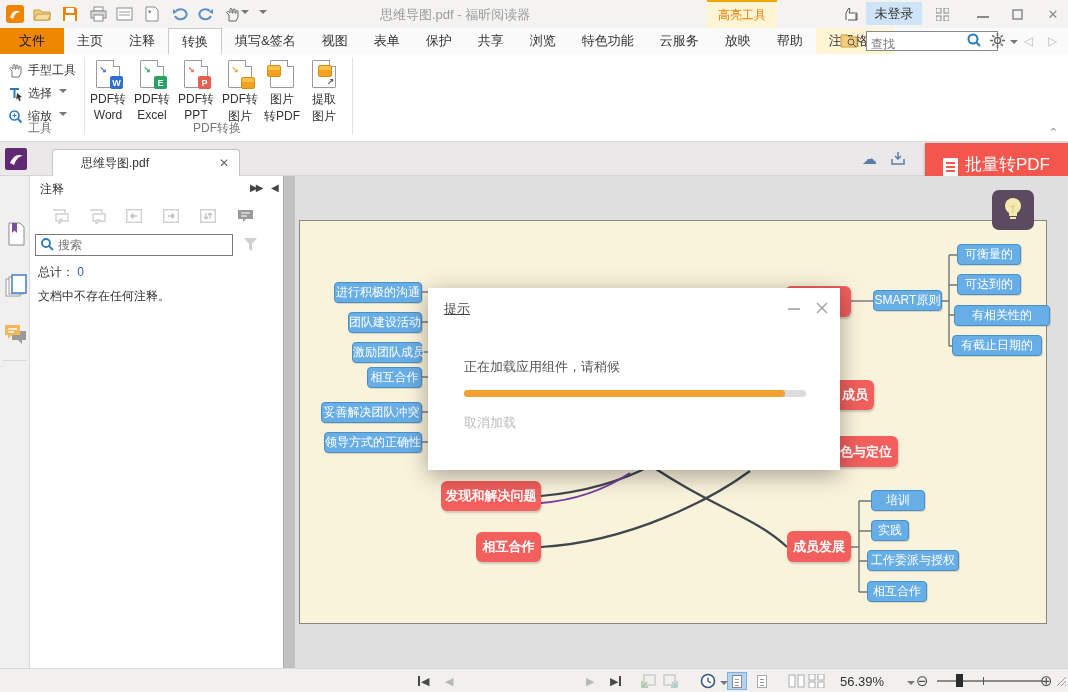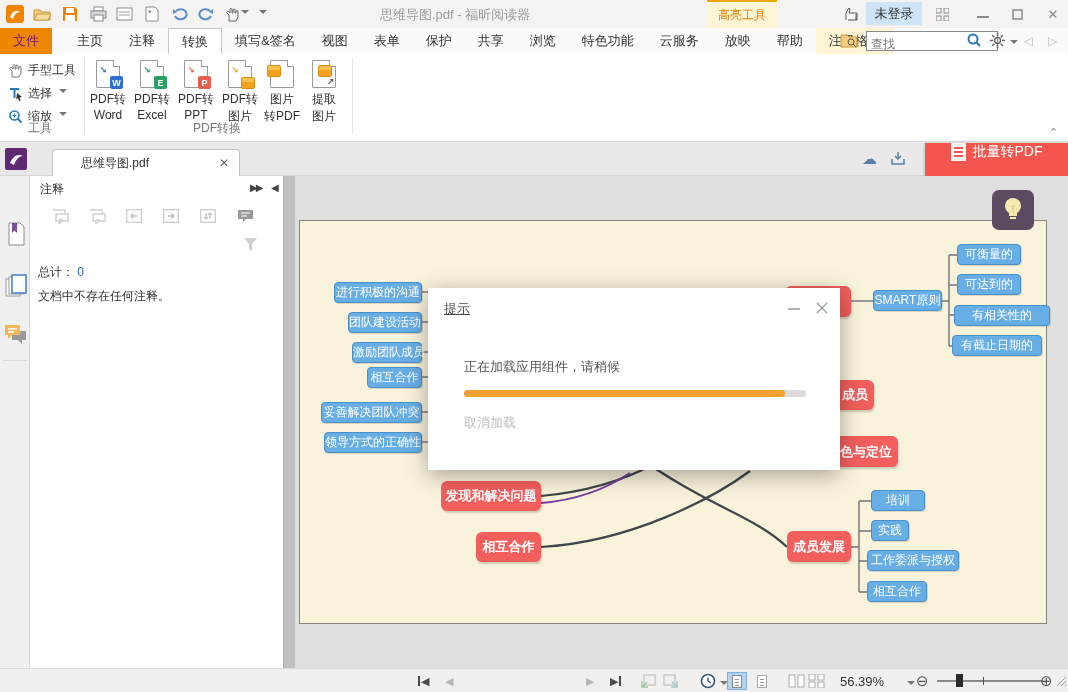--- a/index.html
+++ b/index.html
@@ -11,21 +11,21 @@
   .titlebar{position:absolute;left:0;top:0;width:1068px;height:28px;background:#f4f3f2;}
   .qico{position:absolute;top:5px;width:18px;height:18px;display:flex;align-items:center;justify-content:center;}
   .title-text{position:absolute;left:380px;top:6px;color:#9b9b9b;font-size:13px;}
   .ctx-tool{position:absolute;left:707px;top:0;width:70px;height:28px;background:#fdf5d3;
             border-top:2px solid #f0a500;color:#e87e04;font-size:12px;display:flex;align-items:center;justify-content:center;}
   .login{position:absolute;left:866px;top:2px;width:56px;height:23px;background:#cfe4f6;color:#333;
          display:flex;align-items:center;justify-content:center;font-size:13px;}
   .winbtn{position:absolute;top:6px;width:22px;height:16px;color:#8a8a8a;display:flex;align-items:center;justify-content:center;font-size:13px;}
   
   .menurow{position:absolute;left:0;top:28px;width:1068px;height:26px;background:#fbfafa;}
-  .filebtn{position:absolute;left:0;top:0;width:52px;height:26px;background:#ee8600;color:#701a75;
+  .filebtn{position:absolute;left:0;top:0;width:64px;height:26px;background:#ee8600;color:#0f172a;
            font-size:13px;display:flex;align-items:center;justify-content:center;}
   .tabs{position:absolute;left:64px;top:0;height:26px;display:flex;}
   .mtab{padding:0 13px;line-height:26px;font-size:13px;color:#333;white-space:nowrap;}
   .mtab.active{background:#fff;border:1px solid #c9c9c9;border-bottom:none;}
   .mtab.hl{background:#fdf5d3;}
   .findwrap{position:absolute;left:866px;top:3px;width:132px;height:20px;border:1px solid #8a8a8a;background:#fff;}
   .findwrap input{border:none;outline:none;width:96px;height:18px;font-size:12px;padding:0 4px;font-family:inherit;color:#333;background:transparent;}
   .cdown{display:inline-block;width:0;height:0;border:4px solid transparent;border-top-color:#777;margin-left:2px;vertical-align:middle;}
   
   .ribbon{position:absolute;left:0;top:54px;width:1068px;height:88px;background:#fff;border-bottom:1px solid #d9d9d9;}
@@ -39,21 +39,21 @@
   .badge{position:absolute;right:-4px;bottom:-2px;width:13px;height:13px;color:#fff;font-size:9px;font-weight:bold;
          display:flex;align-items:center;justify-content:center;border-radius:2px;}
   .picbadge{position:absolute;right:-4px;bottom:-2px;width:14px;height:12px;border-radius:2px;
             background:linear-gradient(180deg,#f7c14b 0 40%,#f3a220 40% 100%);border:1px solid #d88d12;}
   .collapse-ribbon{position:absolute;right:10px;bottom:2px;color:#888;font-size:11px;}
   
   .tabbar{position:absolute;left:0;top:142px;width:1068px;height:34px;background:#eae8e9;border-bottom:1px solid #d7d5d6;}
   .doctab{position:absolute;left:52px;top:7px;width:188px;height:27px;background:#fff;border:1px solid #c6c4c5;border-bottom:none;
           border-radius:3px 3px 0 0;display:flex;align-items:center;}
   .batchbtn{position:absolute;left:925px;top:1px;width:143px;height:33px;background:#f4564e;color:#fff;
-            display:flex;align-items:flex-start;justify-content:center;gap:7px;font-size:14px;box-shadow:0 1px 3px rgba(0,0,0,.3);}
+            display:flex;align-items:flex-end;justify-content:center;gap:7px;font-size:17px;box-shadow:0 1px 3px rgba(0,0,0,.3);}
   .batchdoc{position:relative;width:15px;height:18px;background:#fff;border-radius:1px;}
   .batchdoc i{position:absolute;left:3px;height:2px;width:9px;background:#f4564e;}
   
   .main{position:absolute;left:0;top:176px;width:1068px;height:492px;}
   .iconbar{position:absolute;left:0;top:0;width:30px;height:492px;background:#f1f0f0;border-right:1px solid #dcdcdc;}
   .sideico{position:absolute;left:4px;width:23px;height:24px;display:flex;align-items:center;justify-content:center;}
   .panel{position:absolute;left:30px;top:0;width:253px;height:492px;background:#fff;}
   .panel-hd{position:absolute;left:10px;top:5px;font-size:12px;color:#333;}
   .ctlico{position:absolute;top:30px;width:20px;height:20px;display:flex;align-items:center;justify-content:center;}
   .searchbox{position:absolute;left:5px;top:58px;width:198px;height:22px;border:1px solid #7a7a7a;background:#fff;display:flex;align-items:center;}
@@ -426,20 +426,29 @@
           </svg>
       </span>
       <span class="ctlico" style="left:205px">
         <svg width="17" height="15">
             <path d="M1,1 h15 v9 h-7 l-3,3 0,-3 h-5 z" fill="#9a9a9a"></path>
             <line x1="4" y1="4" x2="13" y2="4" stroke="#fff"></line>
             <line x1="4" y1="7" x2="10" y2="7" stroke="#fff"></line>
           </svg>
       </span>
 
+      <div class="searchbox">
+        <span style="margin:0 2px 0 4px">
+          <svg width="14" height="14">
+              <circle cx="6" cy="6" r="4" fill="none" stroke="#2a7ab8" stroke-width="1.8"></circle>
+              <line x1="9" y1="9" x2="13" y2="13" stroke="#2a7ab8" stroke-width="1.8"></line>
+            </svg>
+        </span>
+        <input placeholder="搜索" style="">
+      </div>
       <span class="abs" style="left:214px;top:62px">
         <svg width="13" height="13">
             <path d="M0,0 h13 l-5,6 v7 l-3,-2 v-5 z" fill="#d0d0d0"></path>
           </svg>
       </span>
 
       <div class="total">
         <span>总计：</span>
         <span style="color:#2a62c9">0</span>
       </div>

